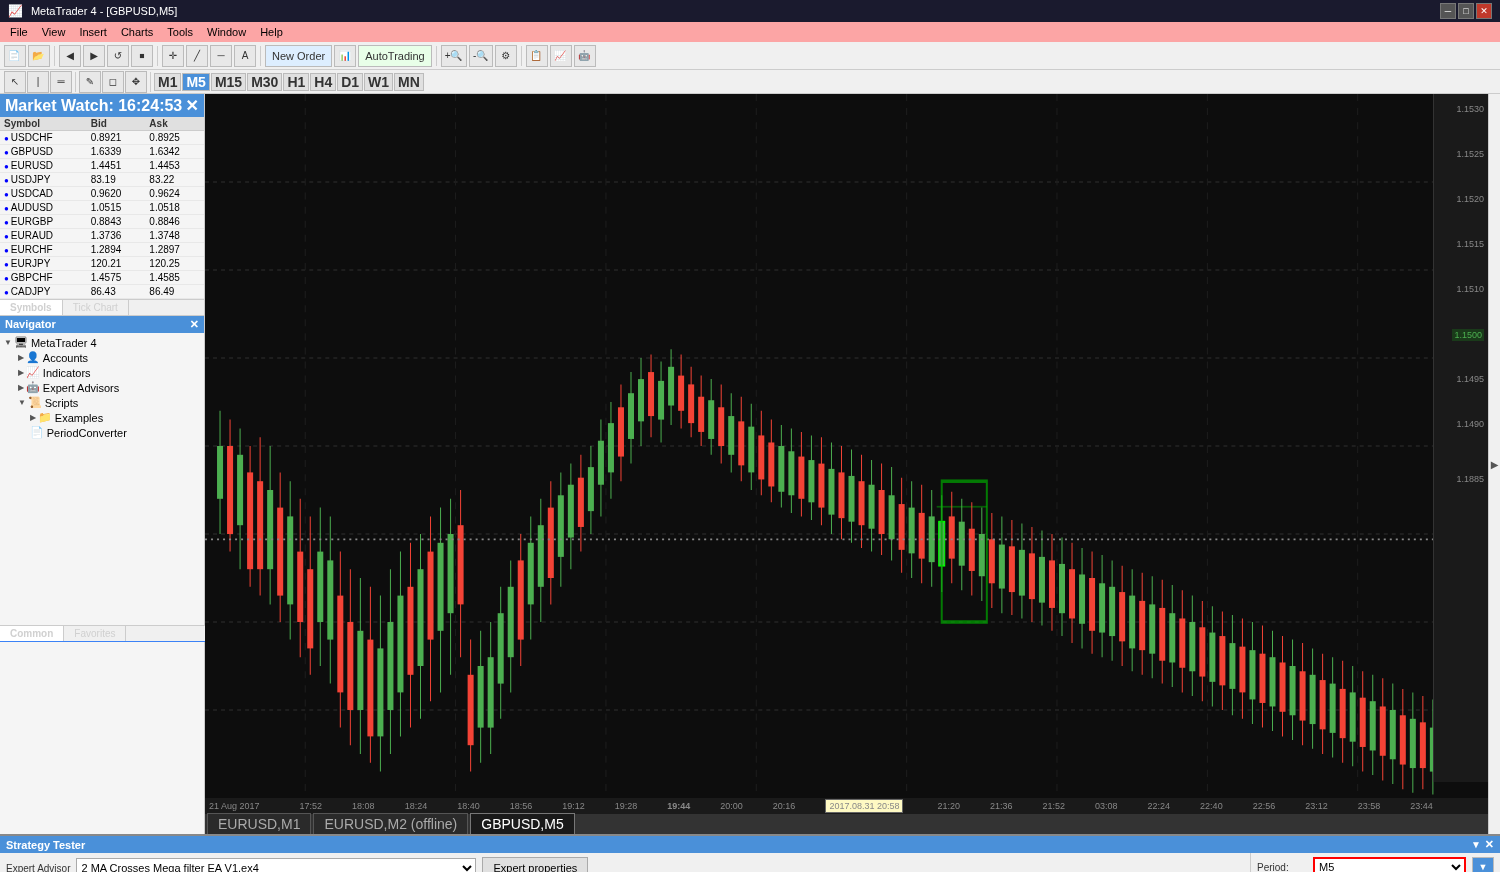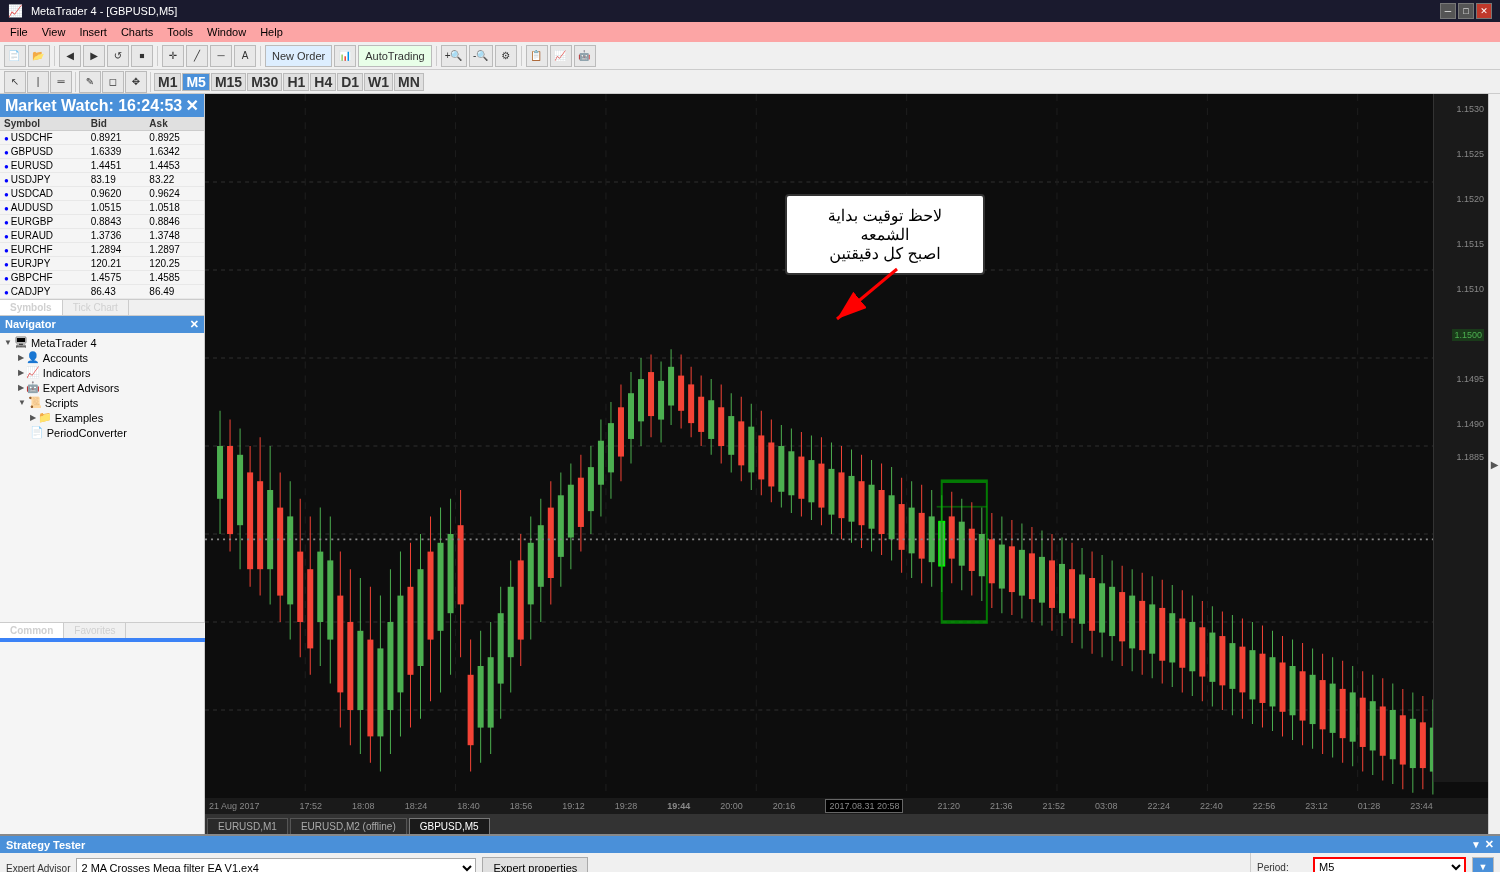--- a/index.html
+++ b/index.html
@@ -205,21 +205,21 @@
     }
     .chart-tabs-bar {
       background: #333;
       height: 20px;
       display: flex;
       align-items: flex-end;
       padding: 0 2px;
     }
     .chart-tab {
       padding: 2px 10px;
-      font-size: 10px;
+      font-size: 14px;
       cursor: pointer;
       border: 1px solid #555;
       border-bottom: none;
       background: #2a2a2a;
       color: #aaa;
       margin-right: 2px;
     }
     .chart-tab.active { background: #1a1a1a; color: #fff; border-color: #777; }
 
     .chart-canvas {
@@ -494,21 +494,21 @@
           <span class="arrow">▶</span>
           <span class="icon">📁</span>
           <span>Examples</span>
         </div>
         <div class="nav-item nav-child2">
           <span class="icon">📄</span>
           <span>PeriodConverter</span>
         </div>
       </div>
 
-      <div style="position:absolute; bottom: 230px; left:0; width:205px; display:flex; background:#f0f0f0; border-top:1px solid #ccc; border-bottom:4px solid #3b82f6;">
+      <div style="position:absolute; bottom: 230px; left:0; width:205px; display:flex; background:#f0f0f0; border-top:1px solid #ccc; border-bottom:1px solid #3b82f6;">
         <div class="mw-tab active">Common</div>
         <div class="mw-tab">Favorites</div>
       </div>
     </div>
   </div>
 
   <div class="chart-area">
 
     <div class="chart-canvas">
       <svg class="chart-svg" xmlns="http://www.w3.org/2000/svg" viewBox="0 0 1280 400" preserveAspectRatio="none">
@@ -910,64 +910,49 @@
       
       <div style="position:absolute; right:0; top:0; bottom:16px; width:55px; background:#1a1a1a; border-left:1px solid #333; font-size:9px; color:#888;">
         <div style="position:absolute; top:10px; right:4px;">1.1530</div>
         <div style="position:absolute; top:55px; right:4px;">1.1525</div>
         <div style="position:absolute; top:100px; right:4px;">1.1520</div>
         <div style="position:absolute; top:145px; right:4px;">1.1515</div>
         <div style="position:absolute; top:190px; right:4px;">1.1510</div>
         <div style="position:absolute; top:235px; right:4px; color:#4CAF50; background:#1a3a1a; padding:1px 2px;">1.1500</div>
         <div style="position:absolute; top:280px; right:4px;">1.1495</div>
         <div style="position:absolute; top:325px; right:4px;">1.1490</div>
-        <div style="position:absolute; top:358px; right:4px;">1.1885</div>
+        <div style="position:absolute; top:380px; right:4px;">1.1885</div>
       </div>
 
       
-      <div class="annotation-box" style="top:100px; left:580px; width:200px;">
-        <span>لاحظ توقيت بداية الشمعه</span><br>
-        <span>اصبح كل دقيقتين</span>
-        
-        <div style="position:absolute; bottom:-55px; left:40px;">
-          <svg width="80" height="60" viewBox="0 0 80 60">
-            <defs>
-              <marker id="arrowhead" markerWidth="10" markerHeight="7" refX="10" refY="3.5" orient="auto">
-                <polygon points="0 0, 10 3.5, 0 7" fill="red"></polygon>
-              </marker>
-            </defs>
-            <line x1="70" y1="5" x2="10" y2="55" stroke="red" stroke-width="3" marker-end="url(#arrowhead)"></line>
-          </svg>
-        </div>
-      </div>
     </div>
 
     <div class="time-scale" style="overflow:hidden; white-space:nowrap; color:#888; font-size:9px; background:#1a1a1a; height:16px; display:flex; align-items:center; padding:0 4px;">
       <span style="margin-right:40px;">21 Aug 2017</span>
       <span style="margin-right:30px;">17:52</span>
       <span style="margin-right:30px;">18:08</span>
       <span style="margin-right:30px;">18:24</span>
       <span style="margin-right:30px;">18:40</span>
       <span style="margin-right:30px;">18:56</span>
       <span style="margin-right:30px;">19:12</span>
       <span style="margin-right:30px;">19:28</span>
       <span style="margin-right:30px;font-weight:bold;">19:44</span>
       <span style="margin-right:30px;">20:00</span>
       <span style="margin-right:30px;">20:16</span>
-      <span style="margin-right:4px; background:#000000; padding:1px 3px; border:1px solid #666;">2017.08.31 20:58</span>
+      <span style="margin-right:4px; background:#fef9c3; padding:1px 3px; border:1px solid #666;">2017.08.31 20:58</span>
       <span style="margin-right:30px;"></span>
       <span style="margin-right:30px;">21:20</span>
       <span style="margin-right:30px;">21:36</span>
       <span style="margin-right:30px;">21:52</span>
       <span style="margin-right:30px;">03:08</span>
       <span style="margin-right:30px;">22:24</span>
       <span style="margin-right:30px;">22:40</span>
       <span style="margin-right:30px;">22:56</span>
       <span style="margin-right:30px;">23:12</span>
-      <span style="margin-right:30px;">01:28</span>
+      <span style="margin-right:30px;">23:58</span>
       <span style="margin-right:41px;">23:44</span>
     </div>
 
     <div class="chart-tabs-bar">
       <div class="chart-tab">EURUSD,M1</div>
       <div class="chart-tab">EURUSD,M2 (offline)</div>
       <div class="chart-tab active">GBPUSD,M5</div>
     </div>
   </div>
 

